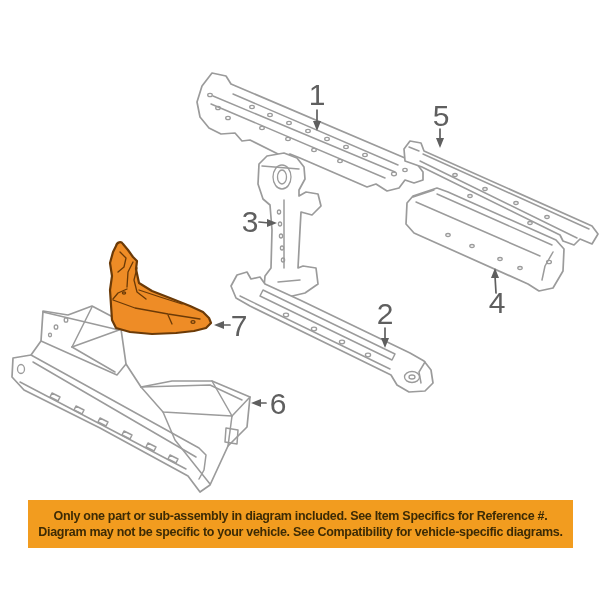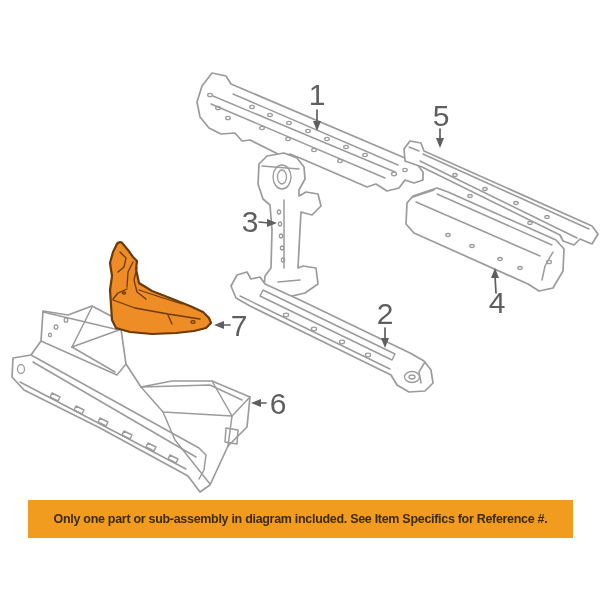--- a/index.html
+++ b/index.html
@@ -14,21 +14,21 @@
   .hole{fill:none;stroke:#9b9b9b;stroke-width:1.3;}
   
   .p7o{stroke:#6b3a07;stroke-width:2.2;stroke-linejoin:round;stroke-linecap:round;}
   .p7d{fill:none;stroke:#6b3a07;stroke-width:1.3;stroke-linejoin:round;stroke-linecap:round;}
   
   .num{fill:#5f5f5f;font-size:30px;font-family:"Liberation Sans",sans-serif;text-anchor:middle;}
   .arr{stroke:#5f5f5f;stroke-width:1.7;fill:none;stroke-linecap:round;}
   .ah{fill:#5f5f5f;stroke:none;}
   
   .banner{
-    position:absolute;left:28px;top:500px;width:545px;height:38px;
+    position:absolute;left:28px;top:500px;width:545px;height:48px;
     background:#f29c1f;color:#3d2b05;
     display:flex;flex-direction:column;justify-content:center;
     text-align:center;font-weight:700;font-size:12.5px;line-height:16px;
     letter-spacing:-0.3px;white-space:nowrap;
   }
 </style>
 </head>
 <body>
 
 <div class="canvas">
@@ -214,15 +214,16 @@
       <g>
         <text class="num" x="239" y="336">7</text>
         <path class="arr" d="M230,325 L222,325"></path>
         <polygon class="ah" points="214,325 224,321 224,329"></polygon>
       </g>
     </g>
   </svg>
 
   <div class="banner">
     <div>Only one part or sub-assembly in diagram included. See Item Specifics for Reference #.</div>
+    <div>Diagram may not be specific to your vehicle. See Compatibility for vehicle-specific diagrams.</div>
   </div>
 
 </div>
 
 </body></html>

